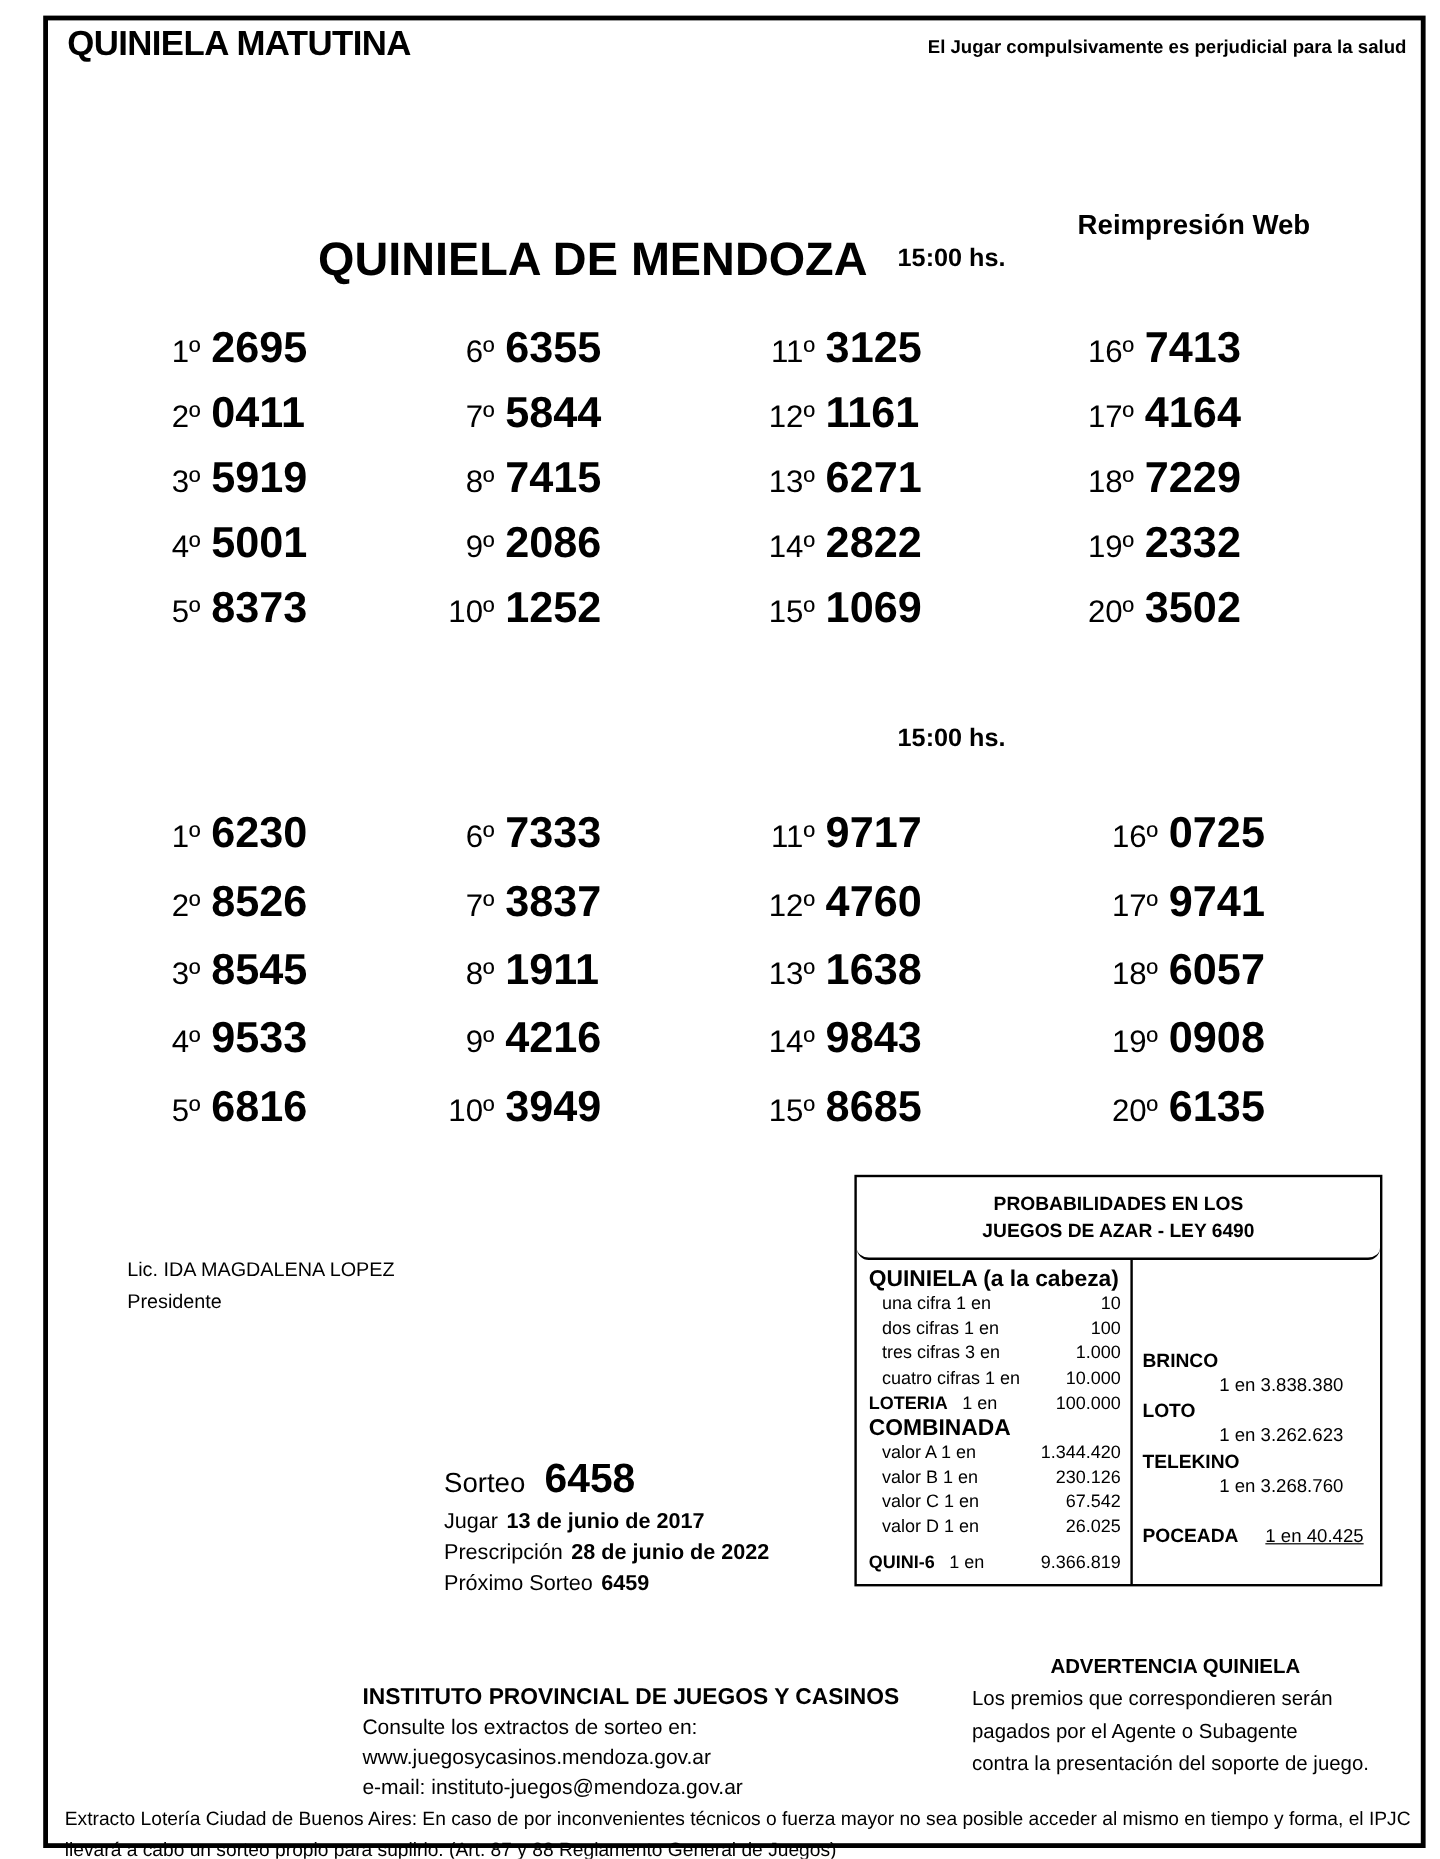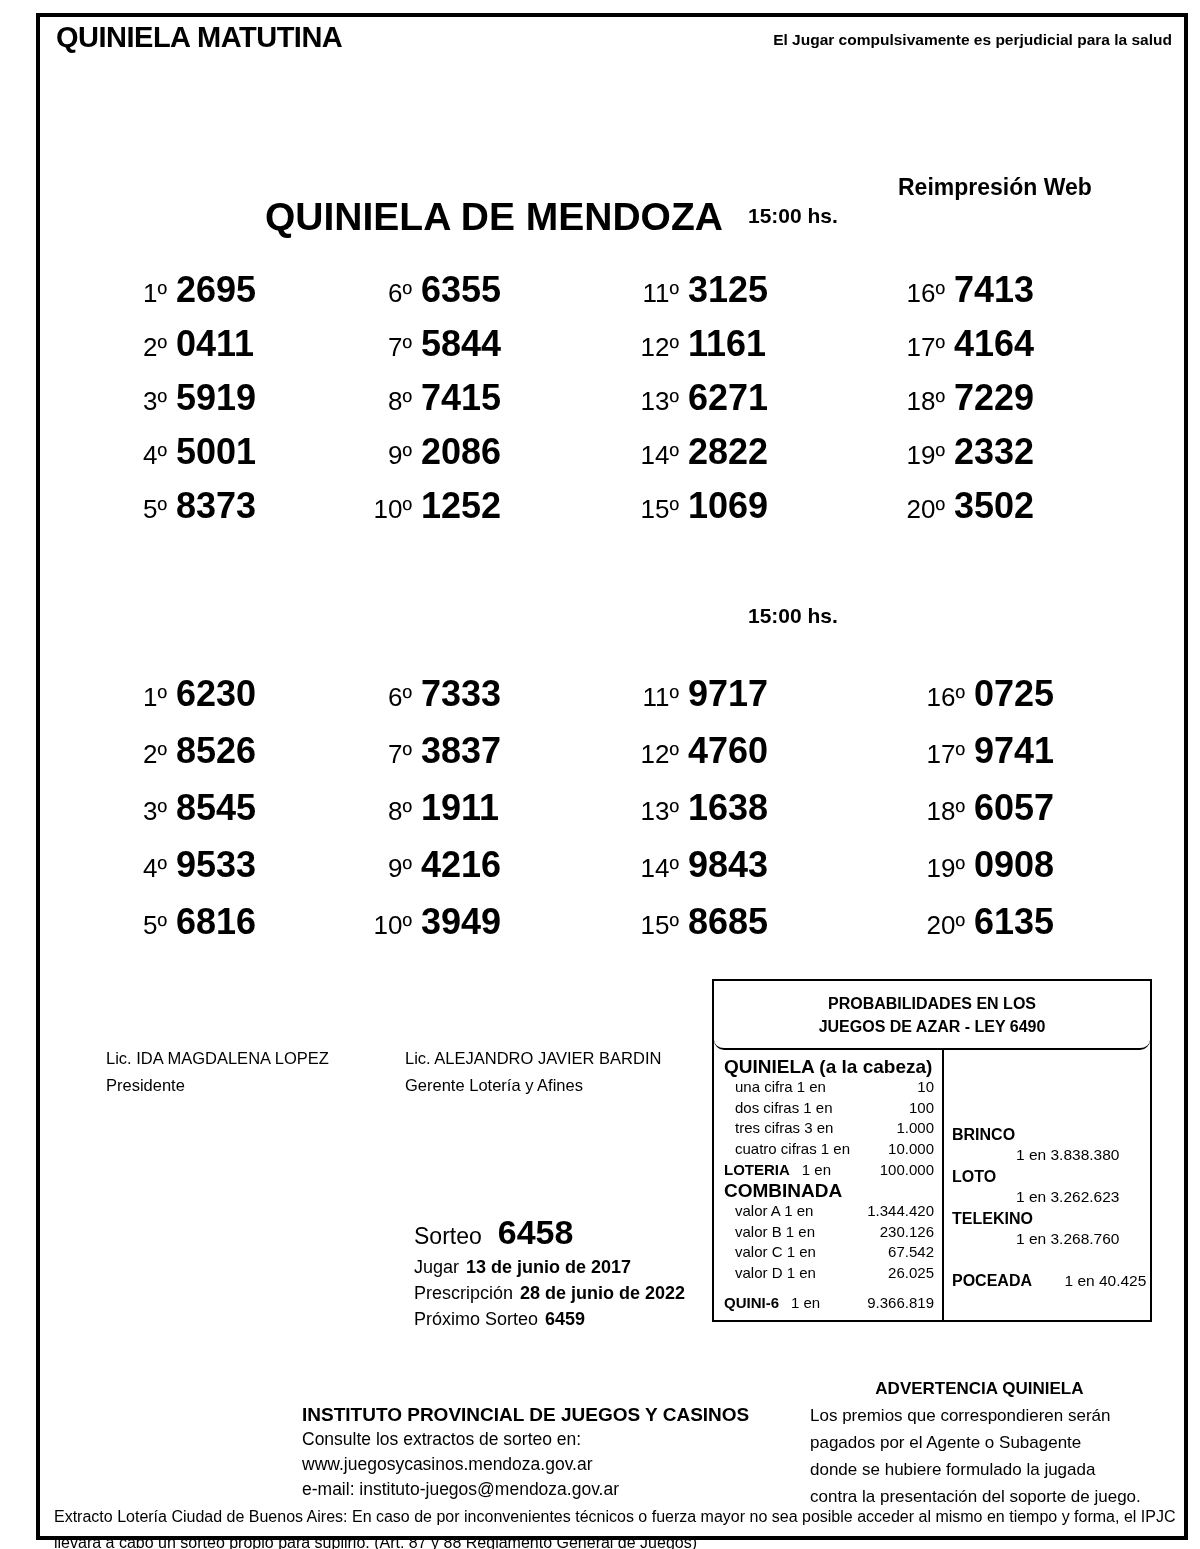--- a/index.html
+++ b/index.html
@@ -114,21 +114,20 @@
     font-size: 16.5px;
     line-height: 27px;
     white-space: nowrap;
   }
 
   
   .sorteo-wrap {
     position: absolute;
     left: 330px;
     top: 1196px;
-    margin-left: 44px;
   }
   .sorteo-line {
     font-size: 23px;
     white-space: nowrap;
     margin-bottom: 2px;
   }
   .sorteo-num {
     font-size: 34px;
     font-weight: bold;
     margin-left: 16px;
@@ -446,24 +445,20 @@
           <span class="num-pos">20º</span>
           <span class="num-val">6135</span>
         </div>
     </div>
   </div>
 
   <div class="sig-block" style="left:66px; top:1028px;">
     <div>Lic. IDA MAGDALENA LOPEZ</div>
     <div>Presidente</div>
   </div>
-  <div class="sig-block" style="left:365px; top:1028px;">
-    <div>Lic. ALEJANDRO JAVIER BARDIN</div>
-    <div>Gerente Lotería y Afines</div>
-  </div>
 
   <div class="sorteo-wrap">
     <div class="sorteo-line">
       <span>Sorteo</span><span class="sorteo-num">6458</span>
     </div>
     <div class="meta-line">
       <span>Jugar</span><b>13 de junio de 2017</b>
     </div>
     <div class="meta-line">
       <span>Prescripción</span><b>28 de junio de 2022</b>
@@ -549,36 +544,35 @@
 
         <div class="rgame" style="left:8px; top:160px;">
           <div class="g-name">TELEKINO</div>
         </div>
         <div class="rgame" style="left:72px; top:180px;">
           <div class="g-odds">1 en 3.268.760</div>
         </div>
 
         <div class="rgame" style="left:8px; top:222px;">
           <span class="g-name">POCEADA</span>
-          <span class="g-odds" style="margin-left:28px;">1 en 40.425</span>
+          <span class="g-odds" style="margin-left:18px;text-decoration:underline;">1 en 40.425</span>
         </div>
       </div>
     </div>
   </div>
 
   <div class="inst-block">
     <div class="inst-title">INSTITUTO PROVINCIAL DE JUEGOS Y CASINOS</div>
     <div>Consulte los extractos de sorteo en:</div>
     <div>www.juegosycasinos.mendoza.gov.ar</div>
     <div>e-mail:  instituto-juegos@mendoza.gov.ar</div>
   </div>
 
   <div class="adv-block">
     <div class="adv-title">ADVERTENCIA QUINIELA</div>
     <div>Los premios que correspondieren serán</div>
     <div>pagados por el Agente o Subagente</div>
-    <div>donde se hubiere formulado la jugada</div>
     <div>contra la presentación del soporte de juego.</div>
   </div>
 
   <div class="bottom-note">Extracto Lotería Ciudad de Buenos Aires: En caso de por inconvenientes técnicos o fuerza mayor no sea posible acceder al mismo en tiempo y forma, el IPJC llevará a cabo un sorteo propio para suplirlo. (Art. 87 y 88 Reglamento General de Juegos)</div>
 
 </div>
 
 </body></html>

